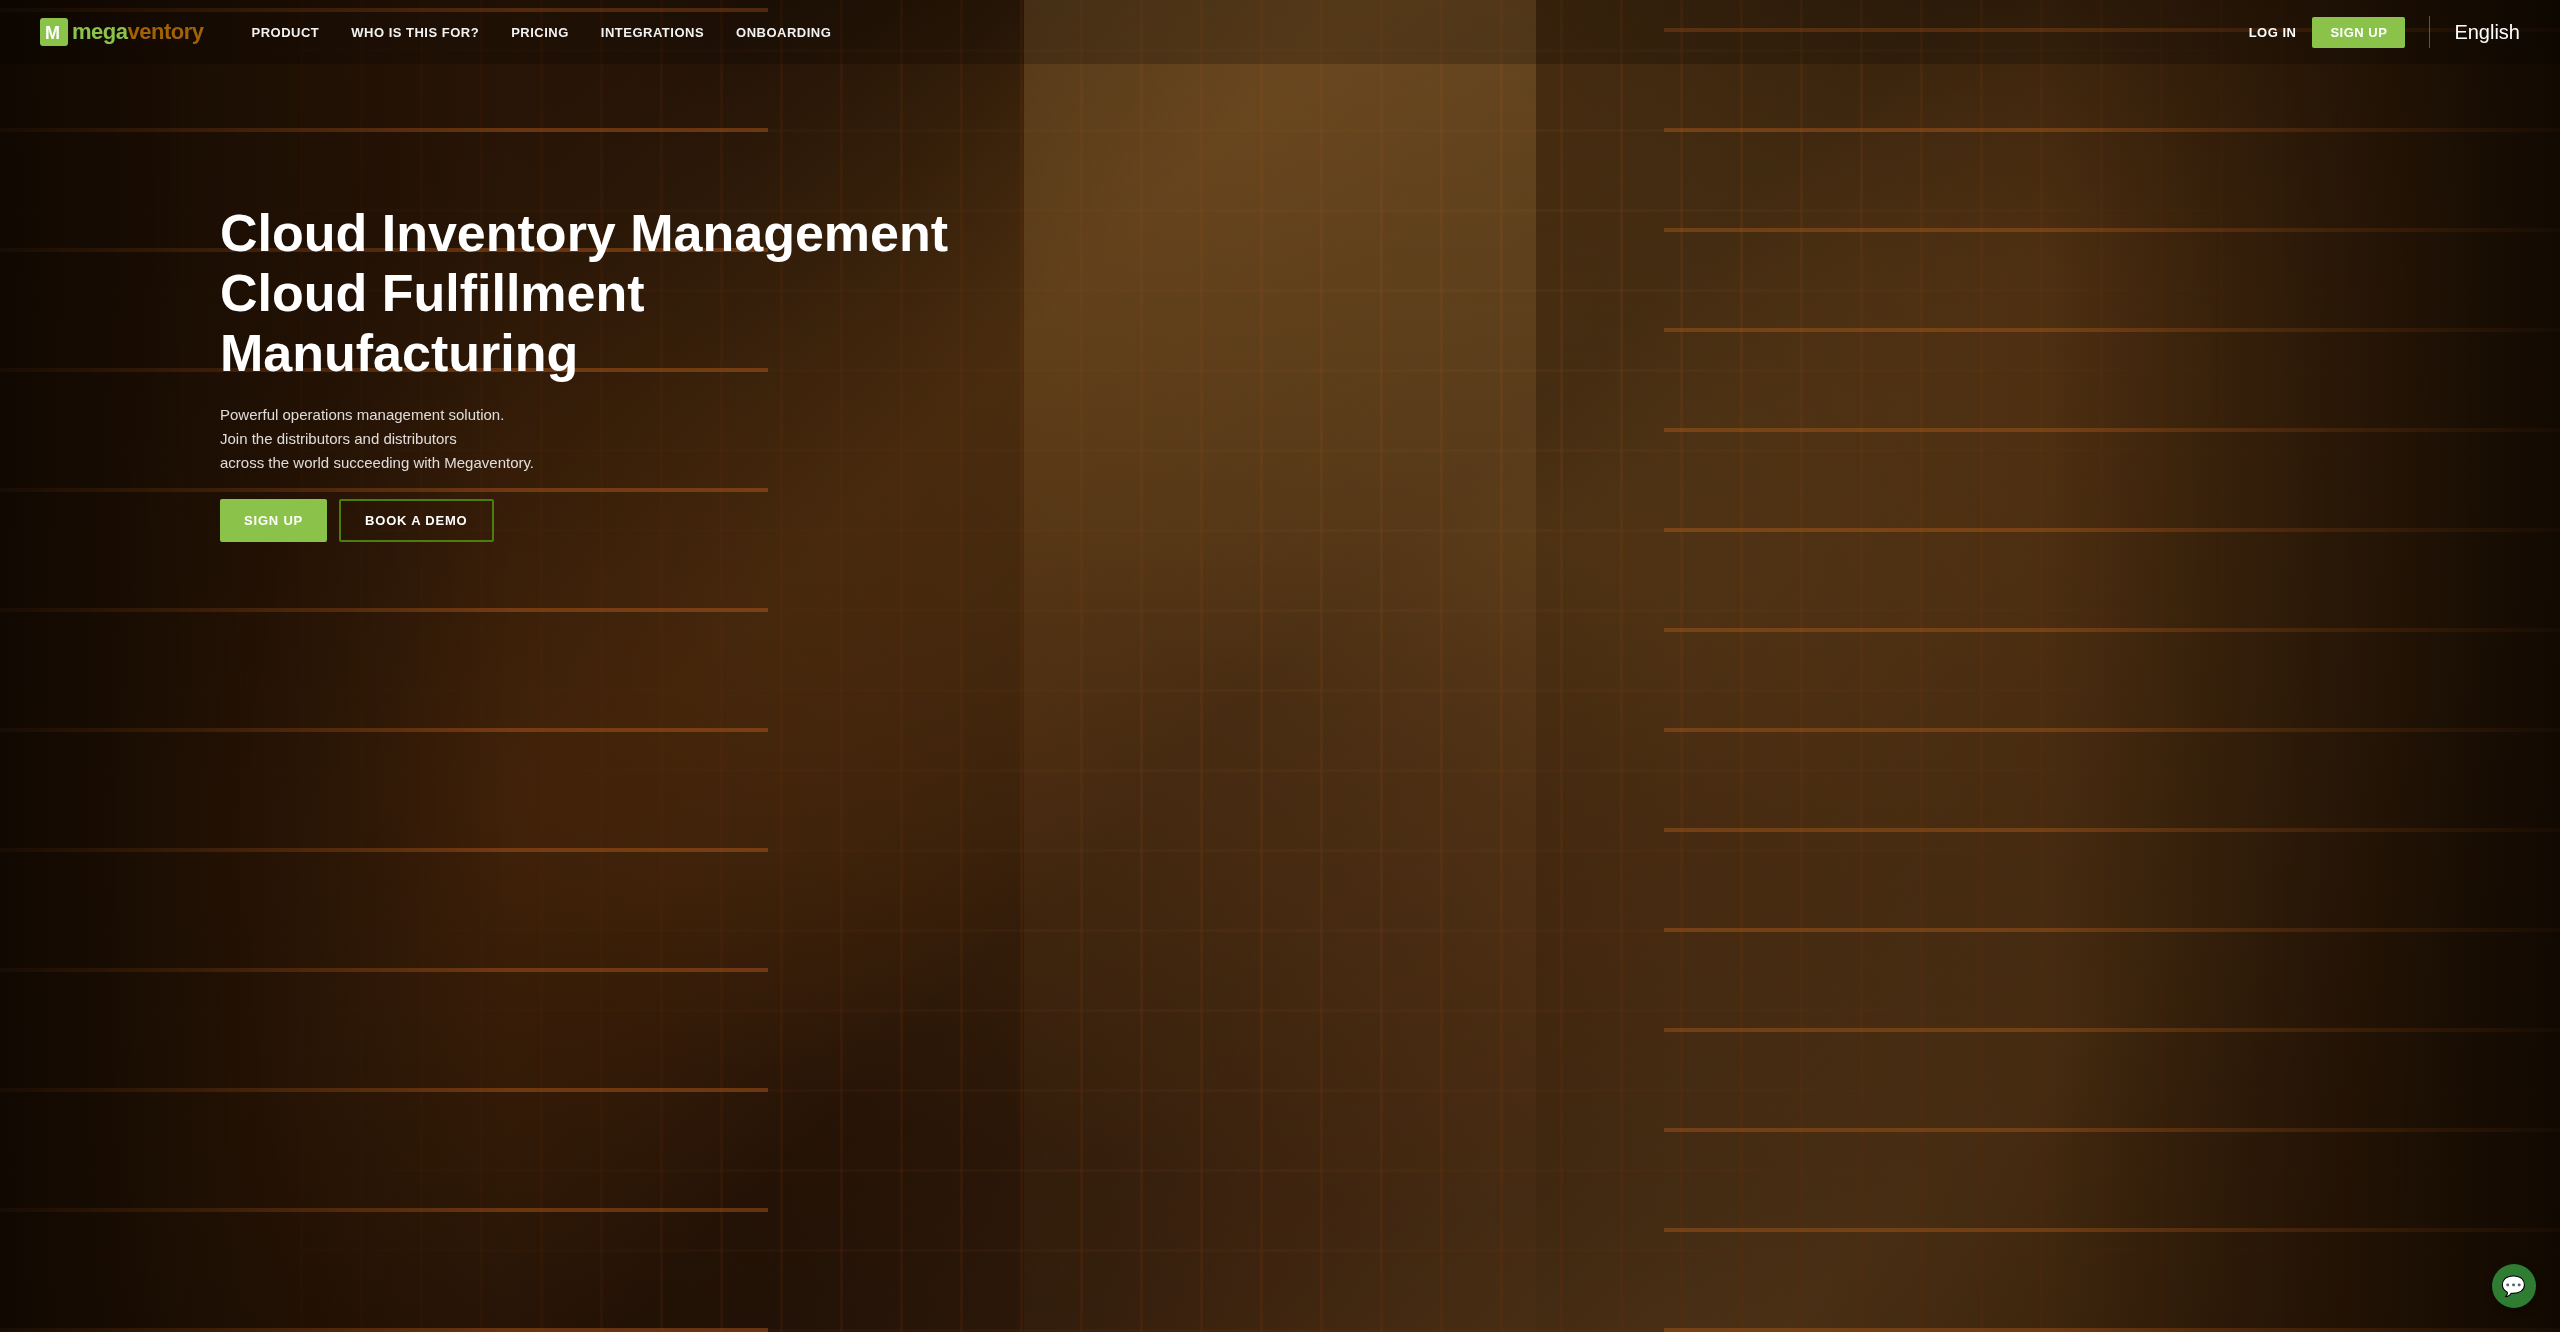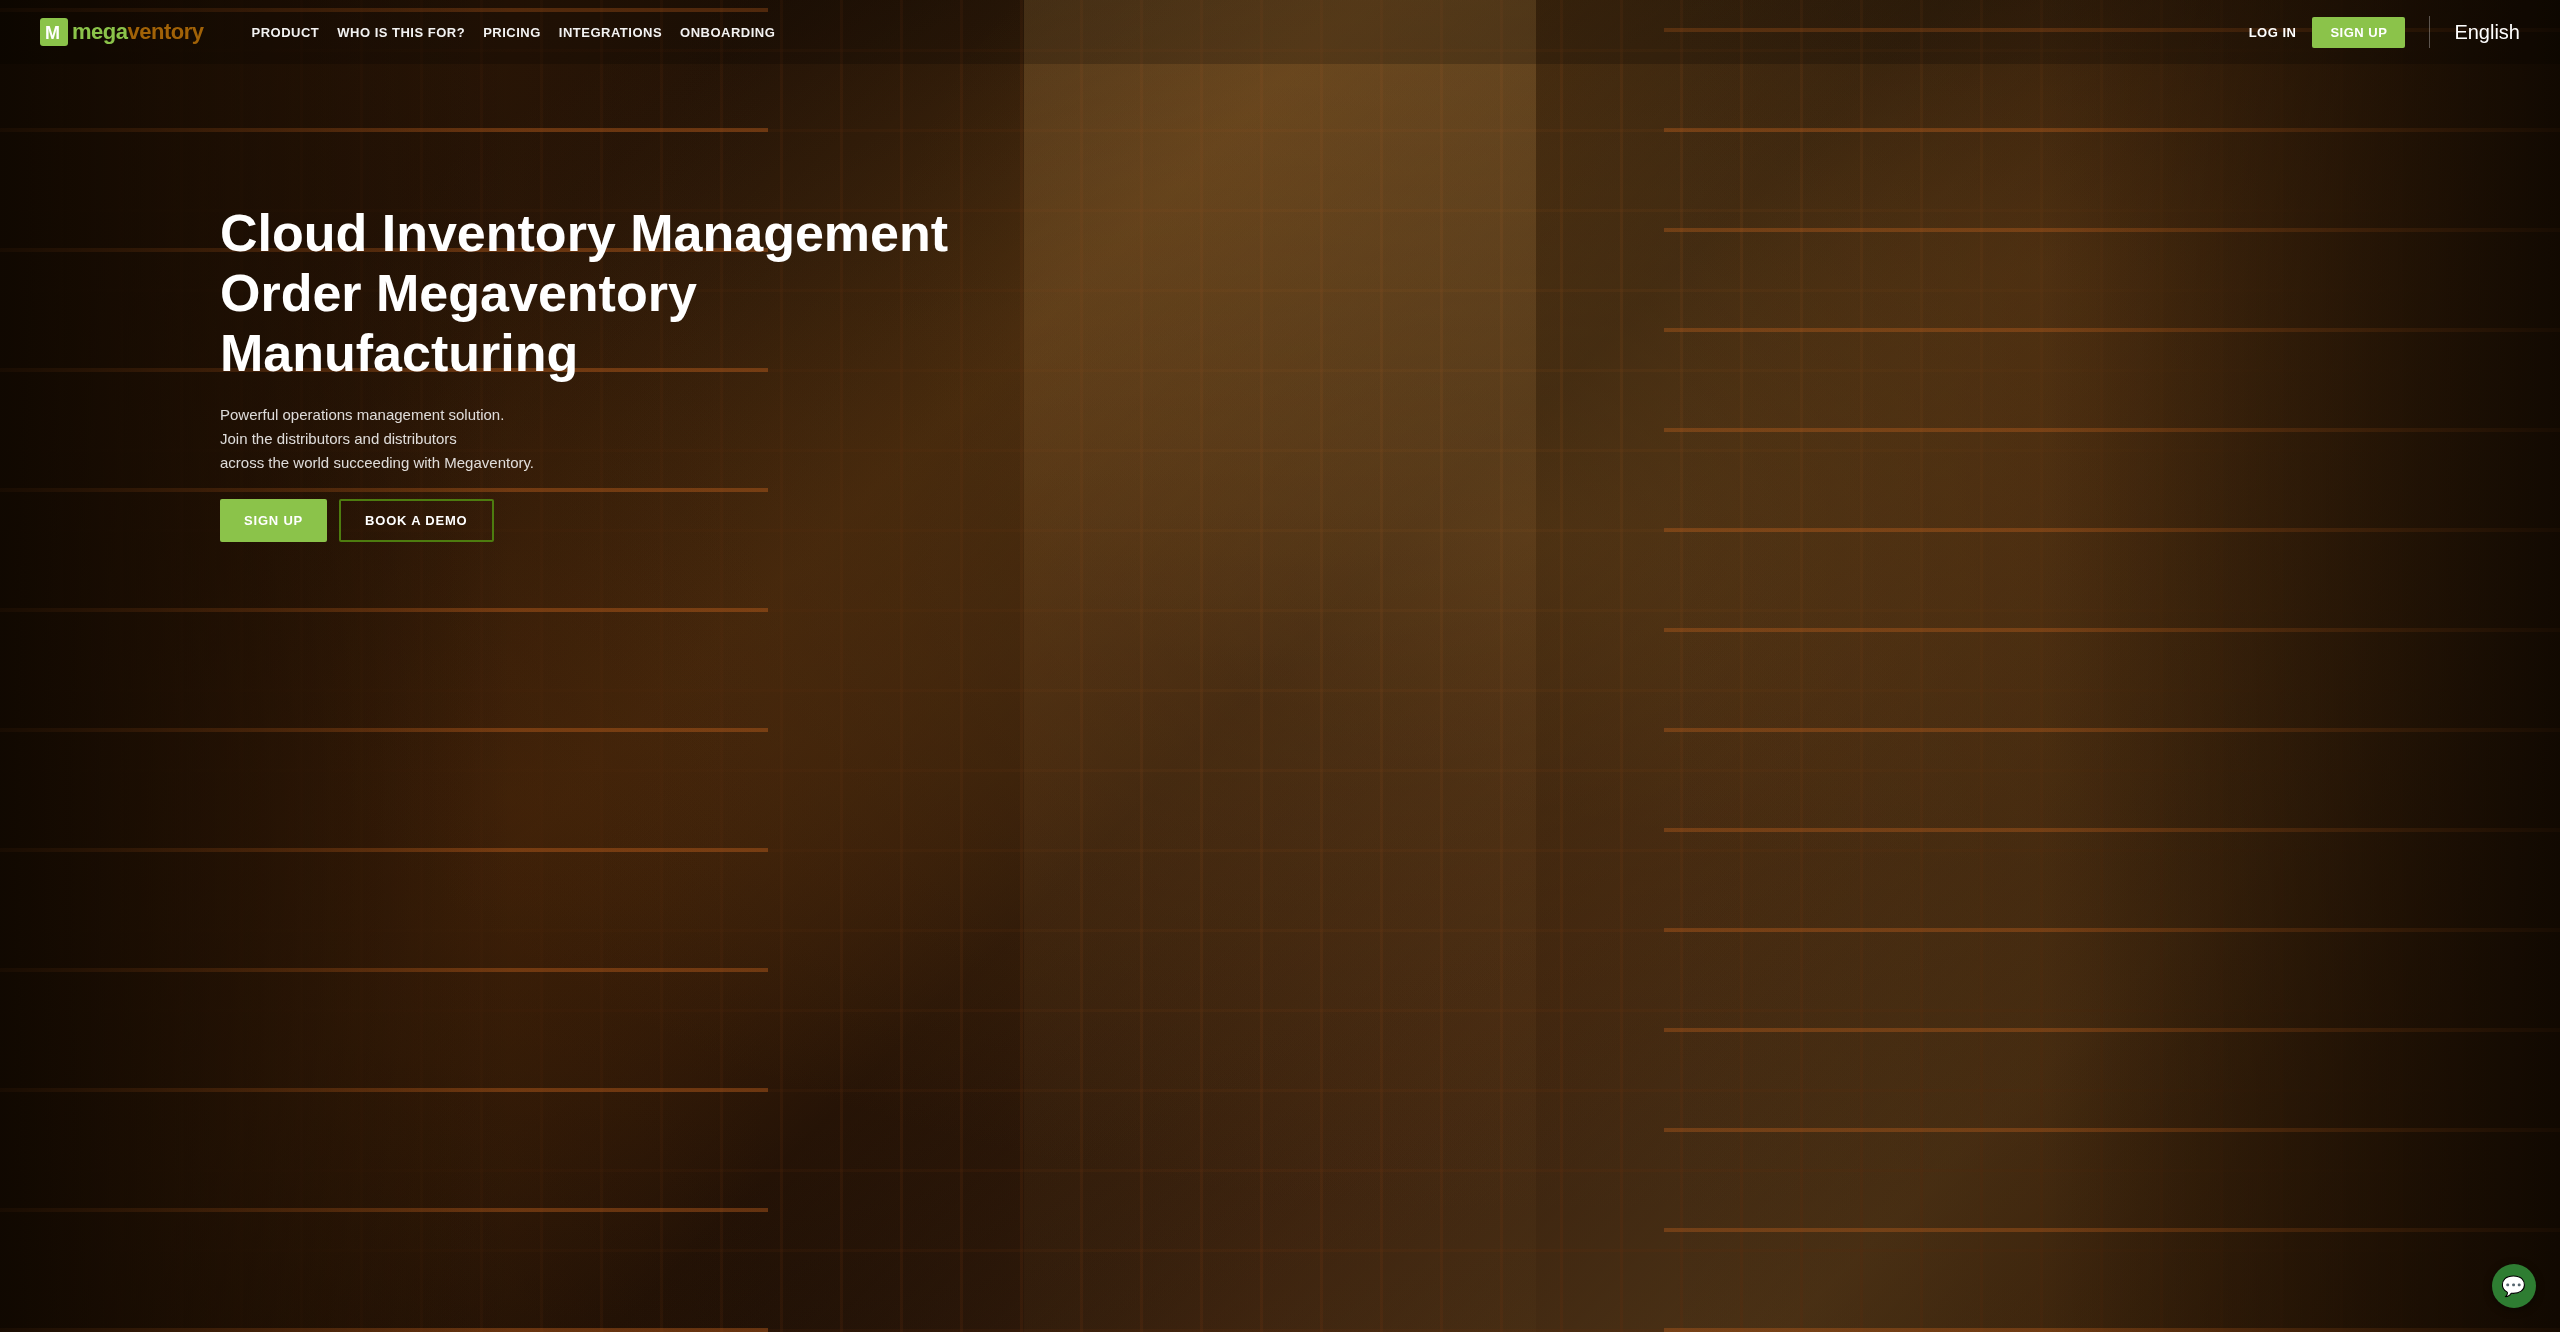--- a/index.html
+++ b/index.html
@@ -137,21 +137,21 @@
       color: #fff;
       letter-spacing: -0.5px;
     }
 
     .logo-text span {
       color: #8bc34a;
     }
 
     .nav-links {
       display: flex;
-      gap: 18px;
+      gap: 32px;
       flex: 1;
     }
 
     .nav-link {
       color: #fff;
       text-decoration: none;
       font-size: 13px;
       font-weight: 600;
       letter-spacing: 0.5px;
       text-transform: uppercase;
@@ -340,21 +340,21 @@
     <a href="#" class="btn-login">LOG IN</a>
     <button class="btn-signup-nav">SIGN UP</button>
     <div class="lang-separator"></div>
     <span class="lang-selector">English</span>
   </div>
 </nav>
 
 <div class="hero-content">
   <h1 class="hero-headline">
     <span class="line1">Cloud Inventory Management</span>
-    <span class="line2">Order Megaventory</span>
+    <span class="line2">Cloud Fulfillment</span>
     <span class="line3">Manufacturing</span>
   </h1>
 
   <p class="hero-subtitle">
     <span>Powerful operations management solution.</span><br>
     <span>Join the distributors and distributors</span><br>
     <span>across the world succeeding with Megaventory.</span>
   </p>
 
   <div class="hero-buttons">

